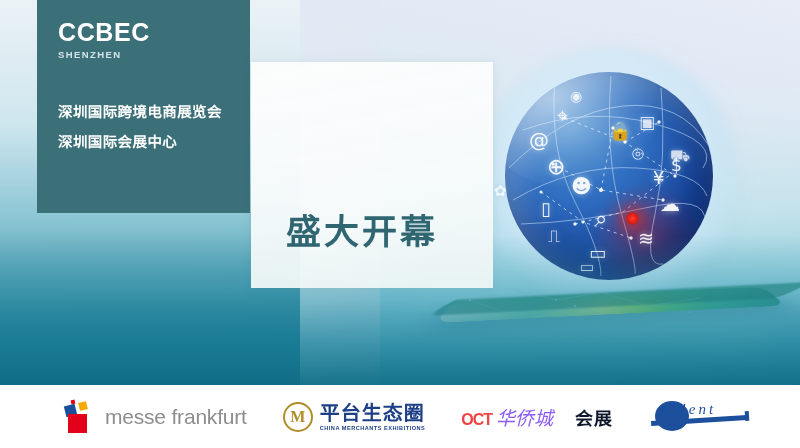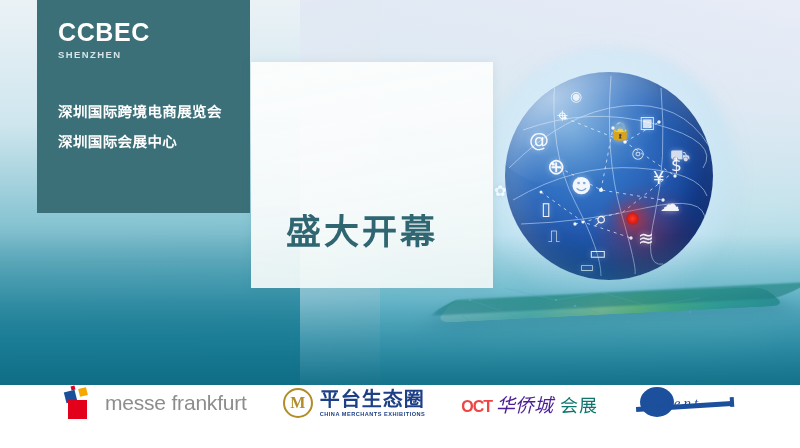--- a/index.html
+++ b/index.html
@@ -255,21 +255,21 @@
     font-family: "DejaVu Sans", sans-serif;
   }
 
   
   .footer {
     position: absolute;
     left: 0; bottom: 0;
     width: 800px; height: 63px;
     background: #ffffff;
     display: flex;
-    align-items: flex-start;
+    align-items: center;
   }
   .logo-row {
     display: flex;
     align-items: center;
     gap: 36px;
     padding-left: 62px;
   }
   .logo { display: flex; align-items: center; }
 
   
@@ -303,47 +303,47 @@
     font-family: "Liberation Sans", sans-serif;
   }
 
   
   .oct { gap: 4px; align-items: baseline; }
   .oct-en {
     font-size: 16px; font-weight: 700; color: #ef4444; letter-spacing: -1px;
     font-family: "Liberation Sans", sans-serif;
   }
   .oct-cn1 {
-    font-size: 19px; color: #4c1d95; font-style: italic; letter-spacing: 0px;
+    font-size: 19px; color: #8b5cf6; font-style: italic; letter-spacing: 0px;
     font-family: "DejaVu Serif", serif;
   }
   .oct-cn2 {
-    font-size: 18px; color: #0f766e; font-weight: 400; letter-spacing: 1px;
-    margin-left: 3px; font-family: "DejaVu Sans", sans-serif;
+    font-size: 18px; color: #0f172a; font-weight: 700; letter-spacing: 1px;
+    margin-left: 18px; font-family: "DejaVu Sans", sans-serif;
   }
 
   
   .tal { position: relative; width: 112px; height: 36px; }
   .tal-oval {
     position: absolute; left: 6px; top: 2px;
     width: 34px; height: 30px; border-radius: 50%;
     background: #1c4f9c;
   }
   .tal-bar {
     position: absolute; left: 2px; top: 19px;
     width: 96px; height: 5px; background: #1c4f9c;
     transform: rotate(-3.5deg);
   }
   .tal-tick {
     position: absolute; left: 96px; top: 12px;
     width: 4px; height: 10px; background: #1c4f9c;
     transform: rotate(-3.5deg);
   }
   .tal-text {
-    position: absolute; left: 22px; top: 10px;
+    position: absolute; left: 22px; top: 2px;
     font-size: 15px; color: #1c4f9c; letter-spacing: 3px;
     font-family: "Liberation Serif", serif; font-style: italic;
   }
 </style>
 </head>
 <body>
 
 <div class="poster">
 
   <div class="bg">

